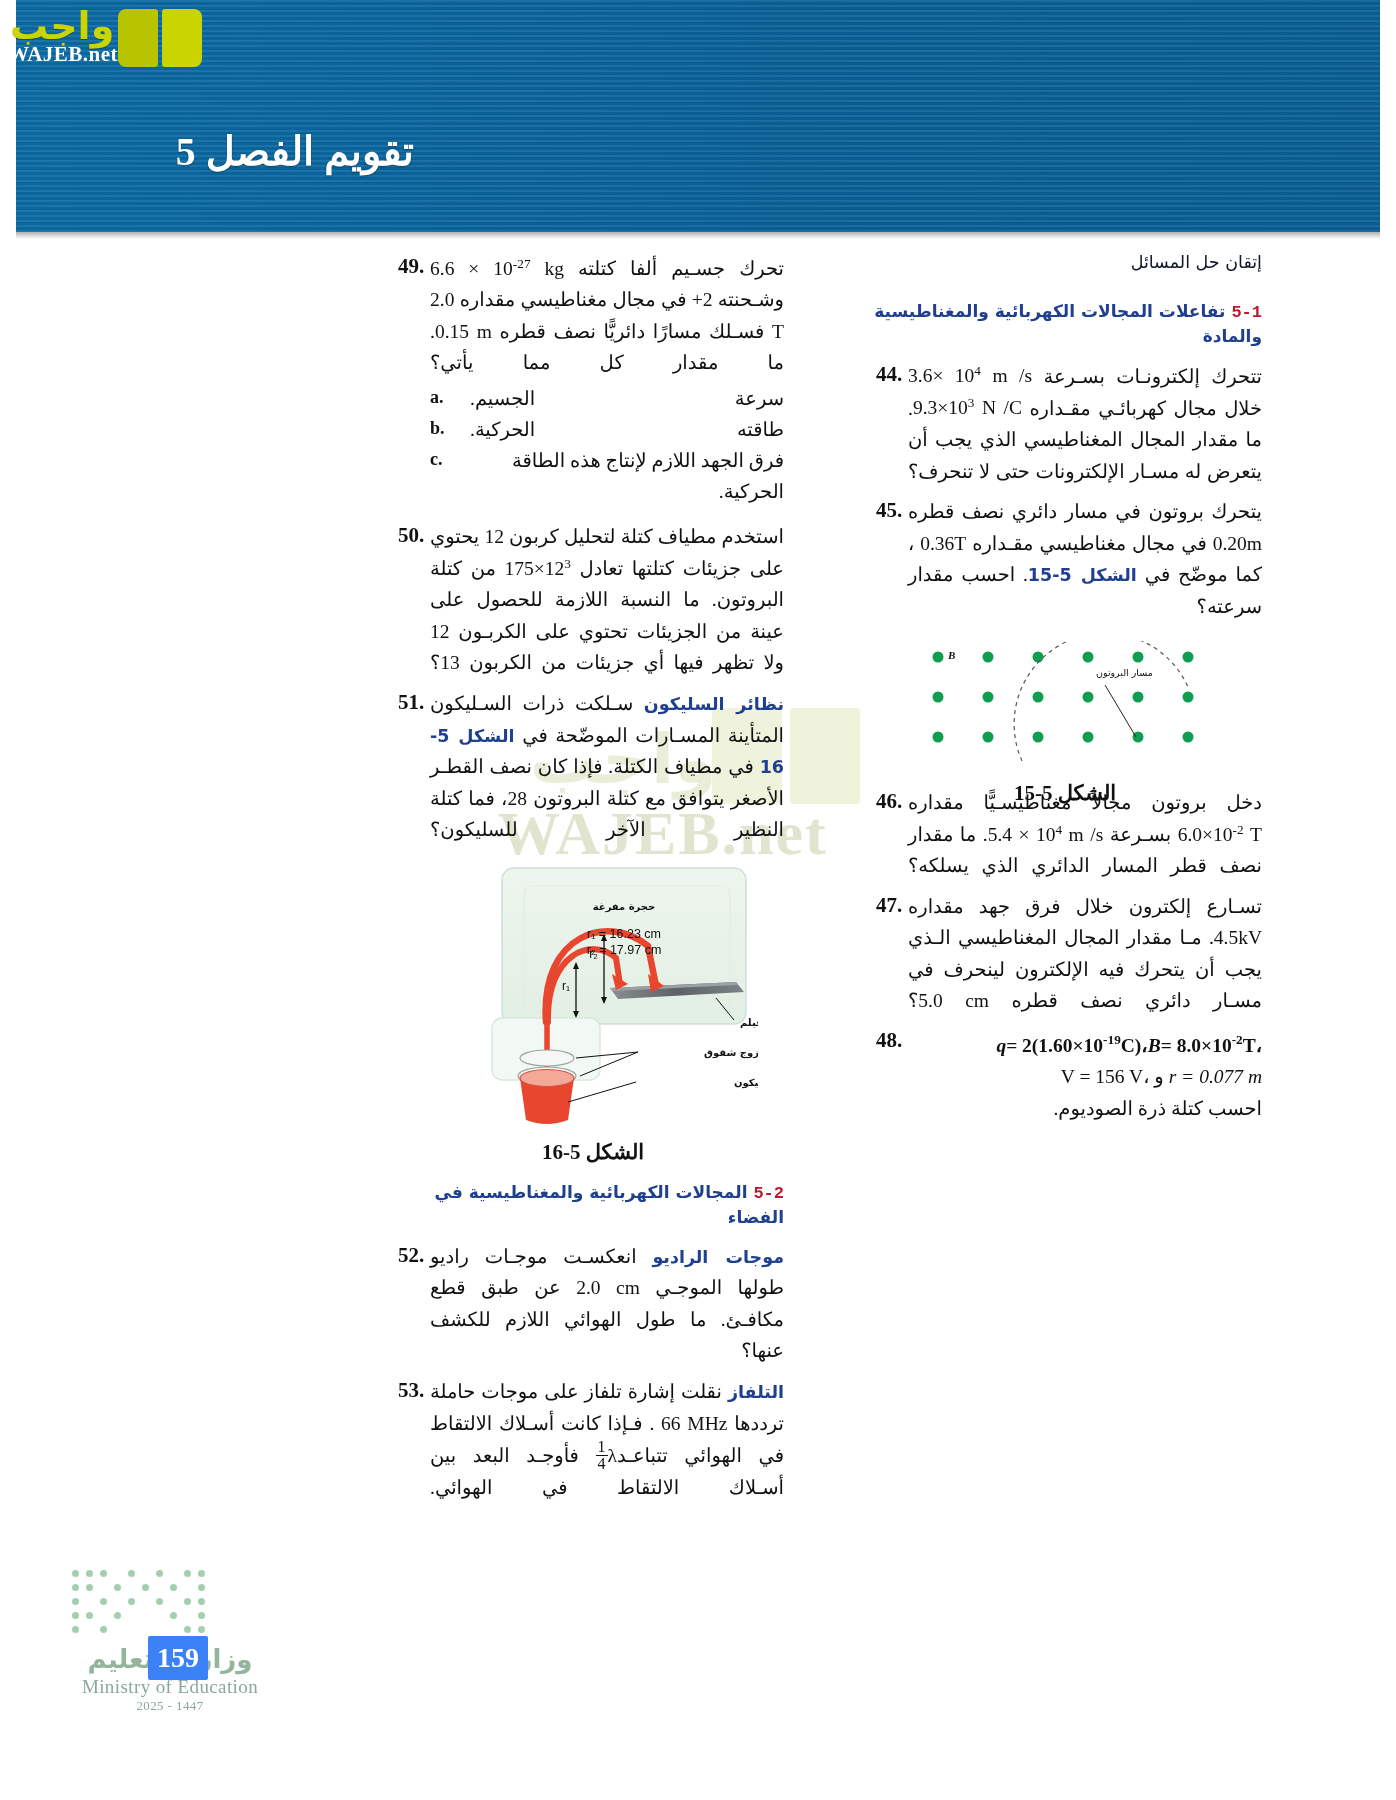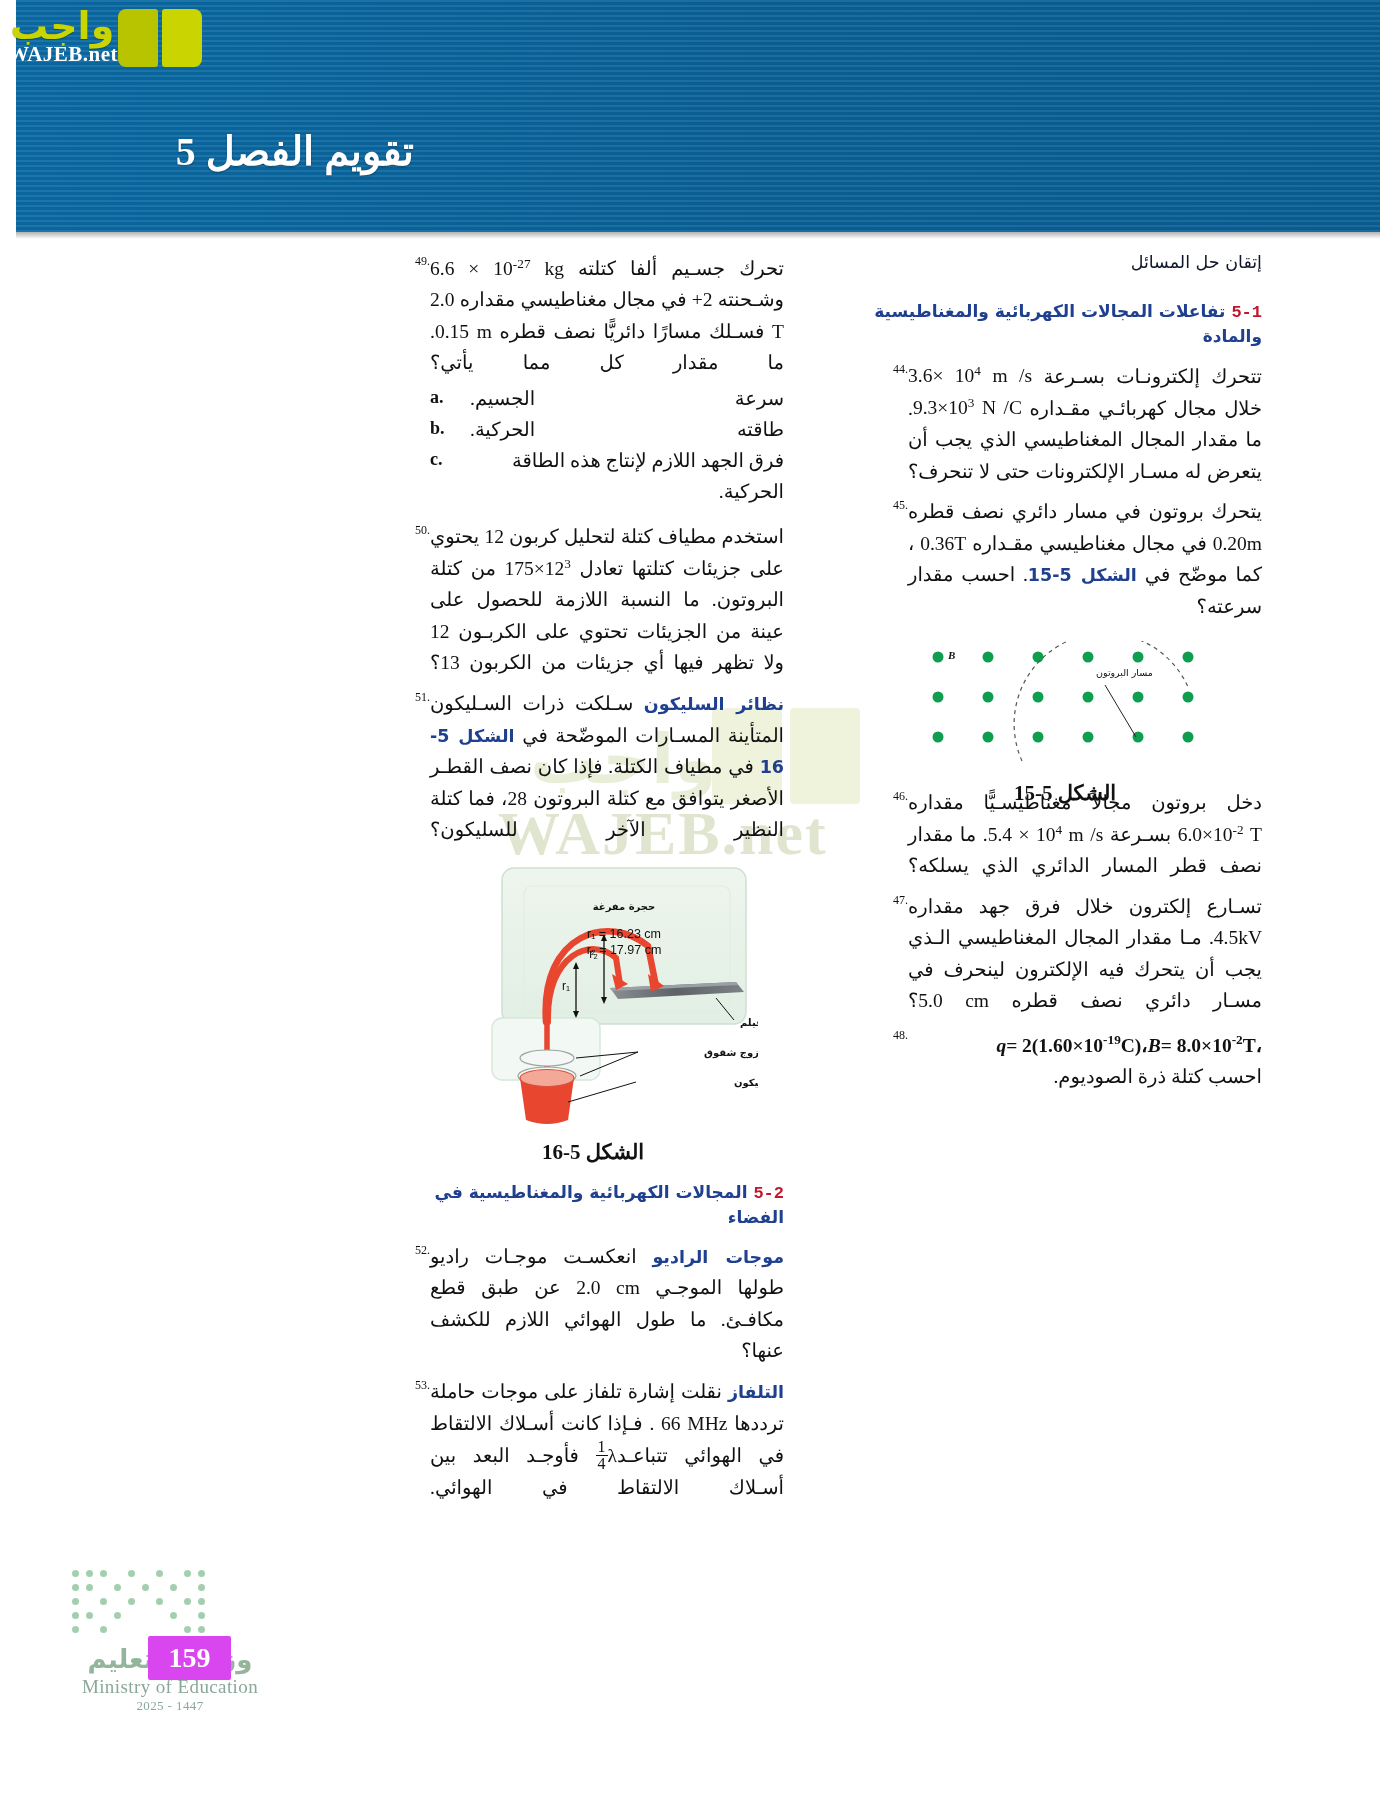--- a/index.html
+++ b/index.html
@@ -76,21 +76,21 @@
   .sechead{
     color:#1f3f8f;font-weight:bold;font-size:17px;
     font-family:"DejaVu Sans",sans-serif;margin:0 0 12px 0;text-align:right;
     line-height:1.35;
   }
   .sechead .num{color:#c0182b;font-family:Liberation Mono, monospace;}
 
   
   .prob{display:flex;flex-direction:row-reverse;align-items:flex-start;margin-bottom:9px;}
   .prob .n{
-    flex:0 0 38px;text-align:right;font-weight:normal;font-size:12px;
+    flex:0 0 38px;text-align:center;font-weight:bold;font-size:21px;
     font-family:"Liberation Serif",serif;padding-top:2px;direction:ltr;
   }
   .prob .t{
     flex:1 1 auto;text-align:justify;text-align-last:right;
     font-size:19.5px;line-height:1.62;font-family:"Liberation Serif",serif;
   }
   .prob .t.j{text-align-last:justify;}
   .mono{font-family:"Liberation Serif",serif;direction:ltr;unicode-bidi:isolate;}
   .kw{color:#1f3f8f;font-weight:bold;font-family:"DejaVu Sans",sans-serif;font-size:17.5px;}
   .sub-list{margin:4px 0 4px 0;}
@@ -123,21 +123,21 @@
   .dotgrid{position:absolute;left:12px;top:6px;width:150px;height:66px;}
   .dotgrid span{position:absolute;width:7px;height:7px;border-radius:50%;background:#5aa86e;opacity:.55;}
   .minlogo{position:absolute;left:10px;top:80px;width:200px;height:90px;text-align:center;}
   .min-ar{
     font-size:26px;color:#7fa98a;font-weight:bold;font-family:"DejaVu Sans",sans-serif;
     direction:rtl;letter-spacing:1px;opacity:.85;
   }
   .min-en{font-size:19px;color:#8aa89a;font-family:"Liberation Serif",serif;letter-spacing:.4px;margin-top:2px;}
   .min-yr{font-size:13px;color:#8aa89a;font-family:"Liberation Serif",serif;letter-spacing:.4px;direction:ltr;}
   .pagebadge{
-    position:absolute;left:88px;top:72px;width:83px;height:44px;background:#d946ef;
+    position:absolute;left:88px;top:72px;width:60px;height:44px;background:#3b82f6;
     color:#fff;font-weight:bold;font-size:28px;line-height:44px;text-align:center;
     font-family:"Liberation Serif",serif;border-radius:2px;
   }
   sup{font-size:.68em;}
   .frac{display:inline-block;vertical-align:-0.45em;text-align:center;font-size:.82em;line-height:1;}
   .frac .nu{display:block;border-bottom:1.4px solid #111;padding:0 2px;}
   .frac .de{display:block;padding:0 2px;}
 </style>
 </head>
 <body>
@@ -243,20 +243,21 @@
       <span>تسـارع إلكترون خلال فرق جهد مقداره</span>
       <span class="mono">4.5kV</span><span>. مـا مقدار المجال المغناطيسي الـذي يجب أن يتحرك فيه الإلكترون لينحرف في مسـار دائري نصف قطره</span>
       <span class="mono">5.0 cm</span><span>؟</span>
     </div>
   </div>
 
   <div class="prob">
     <div class="n">48.</div>
     <div class="t">
       <div class="mono" style="text-align:left;margin-top:3px;font-weight:bold;"><i>q</i><span>= 2(1.60×10</span><sup>-19</sup><span>C)،</span><i>B</i><span>= 8.0×10</span><sup>-2</sup><span>T،</span></div>
+      <div class="mono" style="text-align:center;"><span>V = 156 V</span><span>، و</span> <i>r = 0.077 m</i></div>
       <div style="text-align:right;">احسب كتلة ذرة الصوديوم.</div>
     </div>
   </div>
 
 </div>
 
 <div class="col col-left">
 
   <div class="prob">
     <div class="n">49.</div>

